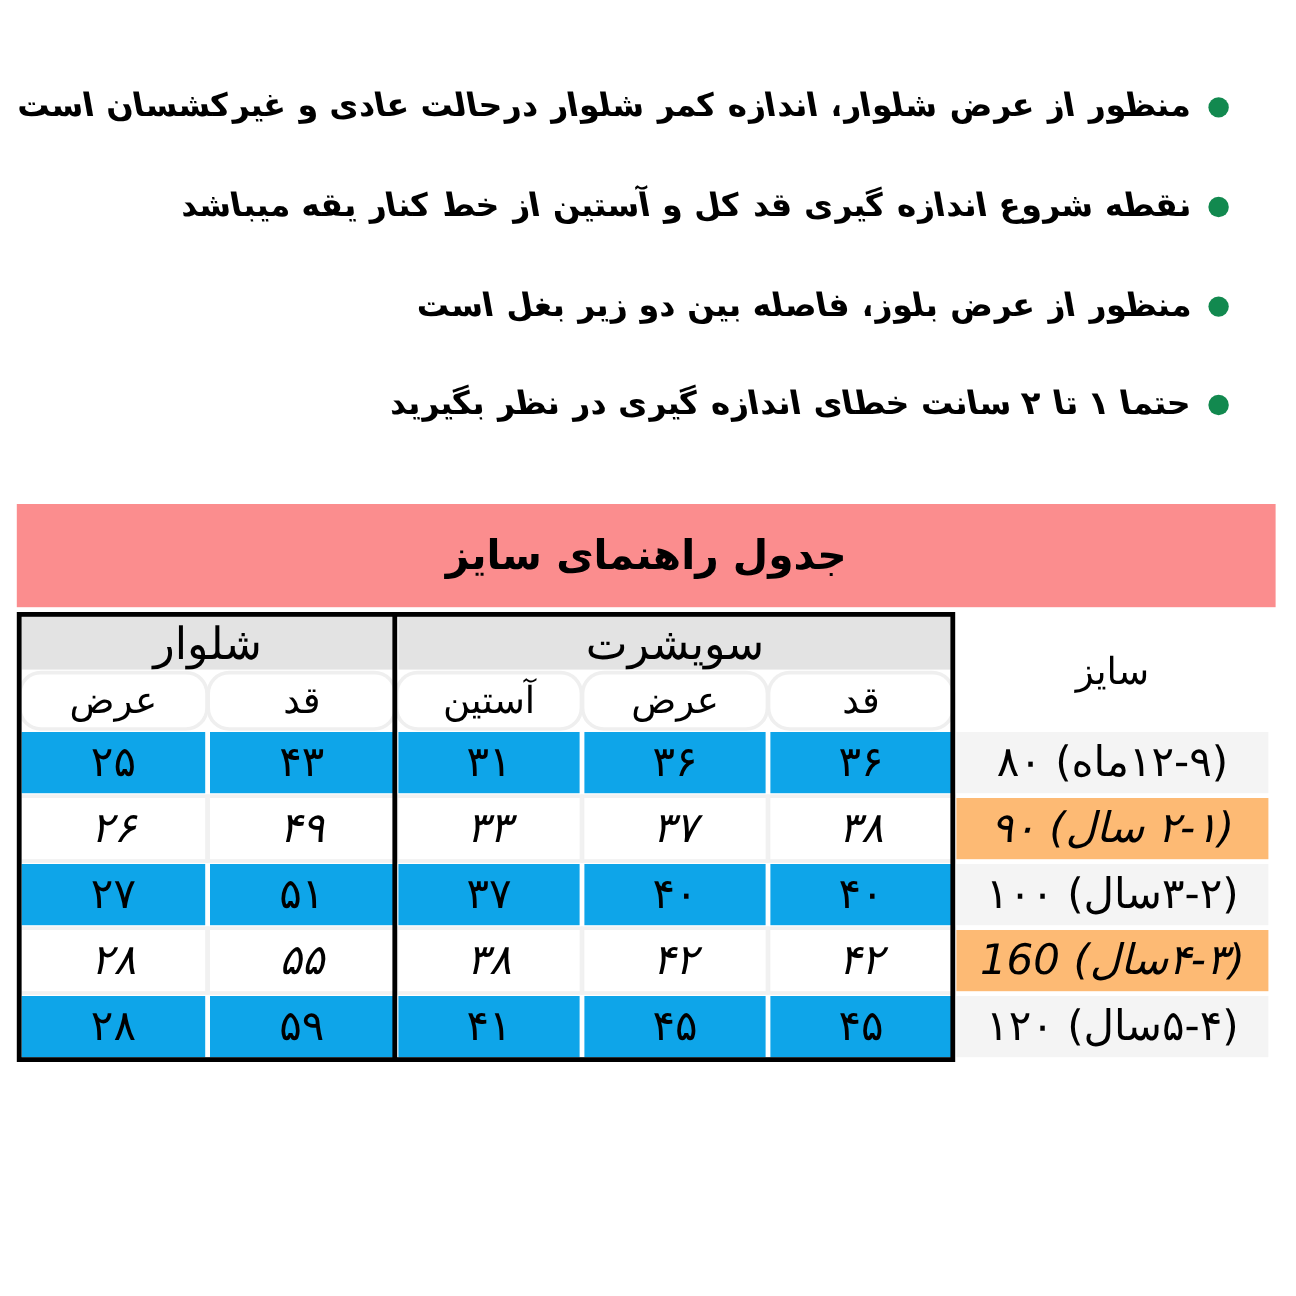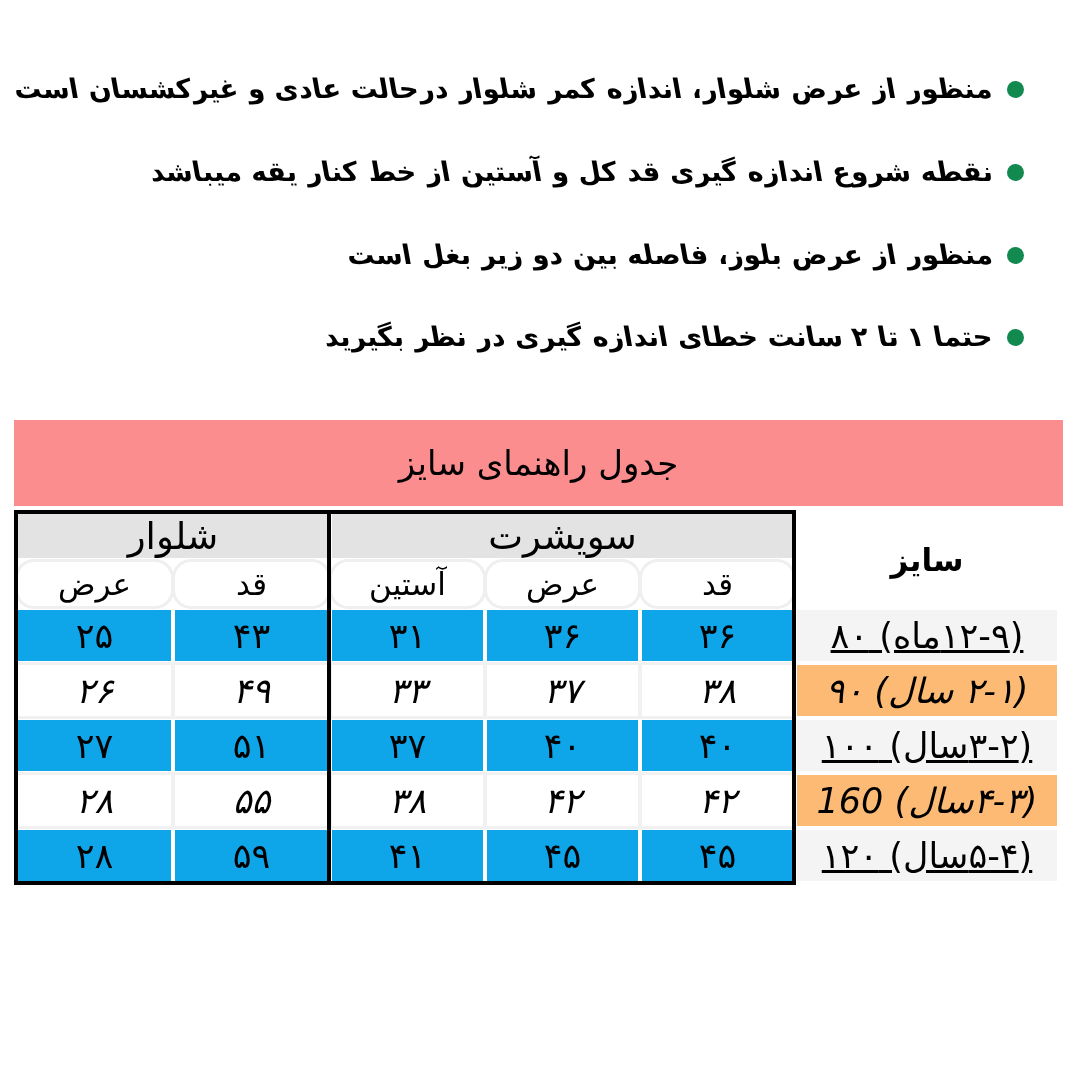--- a/index.html
+++ b/index.html
@@ -14,38 +14,38 @@
     font-size:27px; font-weight:bold; line-height:1.25;
     white-space:nowrap; transform:skewX(10deg); transform-origin:center;
   }
   .dot { flex:none; width:17px; height:17px; border-radius:50%; background:#12894F; margin-top:9px; }
 
   
   .titlebar {
     position:absolute; left:14px; top:420px; width:1049px; height:86px;
     background:#FB8D8E; display:flex; align-items:center; justify-content:center;
   }
-  .title-text { direction:rtl; unicode-bidi:isolate; font-size:34px; font-weight:normal; color:#000; }
+  .title-text { direction:rtl; unicode-bidi:isolate; font-size:34px; font-weight:bold; color:#000; }
 
   
   .tablewrap { position:absolute; left:14px; top:510px; width:1047px; }
   table.size-table {
     width:1047px; table-layout:fixed; direction:rtl;
     border-collapse:separate; border-spacing:4px;
   }
   td { text-align:center; vertical-align:middle; padding:0; overflow:hidden; }
   td.ghead  { background:#E3E3E3; height:44px; font-size:37px; }
   td.shead  { background:#ffffff; height:44px; font-size:31px; box-shadow:0 0 0 3px #EFEFEF;border-radius:16px; }
-  td.size-head { background:transparent; font-size:31px;font-weight:bold; }
+  td.size-head { background:transparent; font-size:31px; }
   tr.data td { height:51px; font-size:35px; }
   tr.odd  td { background:#0ea5e9; }
   tr.even td { background:#ffffff;font-style:italic; }
   tr.even td.num { box-shadow:0 0 0 3px #F1F1F1; }
   td.size-cell { font-size:30px; background:inherit; }
-  tr.odd  td.size-cell { background:#F4F4F4;text-decoration:underline; }
+  tr.odd  td.size-cell { background:#F4F4F4; }
   tr.even td.size-cell { background:#fdba74; box-shadow:none; }
 
   
   .frame {
     position:absolute; left:0; top:0; width:782px; height:375px;
     border:4px solid #000; box-sizing:border-box; pointer-events:none; z-index:2;
   }
   .divider {
     position:absolute; left:313px; top:0; width:4px; height:375px;
     background:#000; pointer-events:none; z-index:2;

